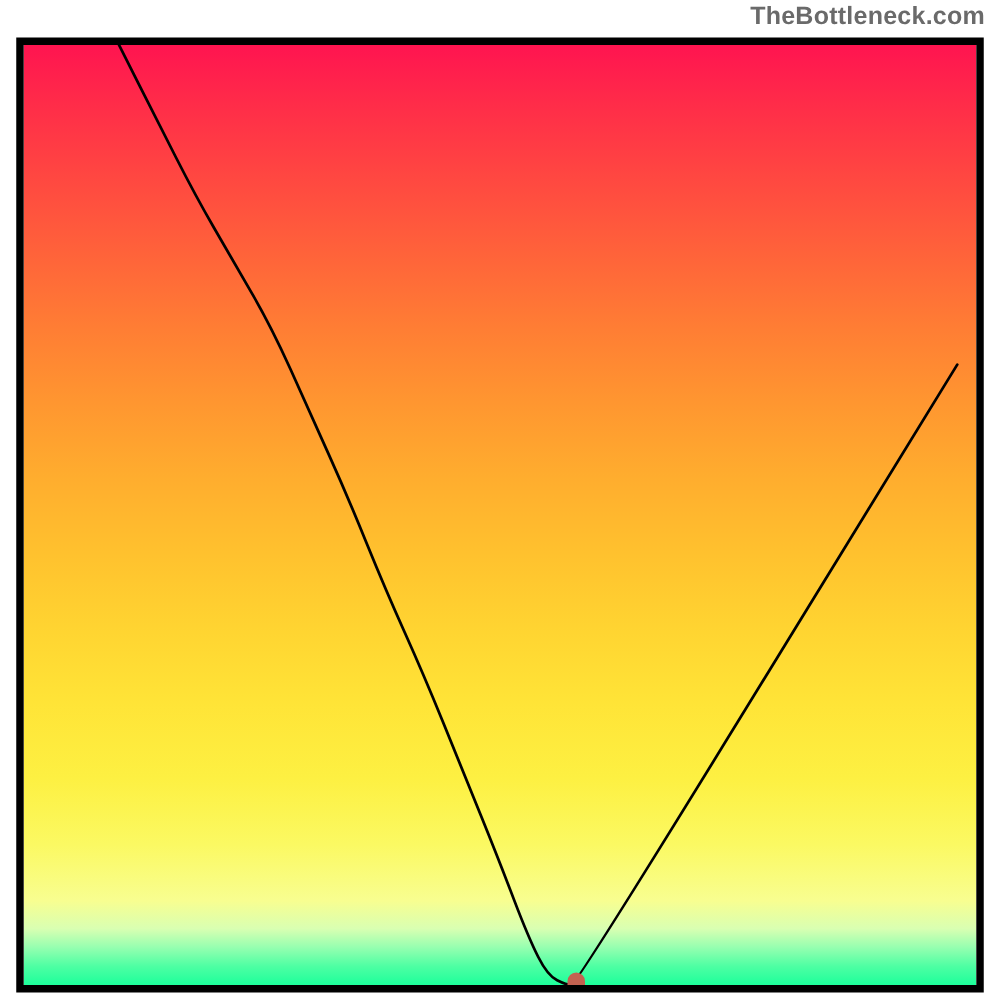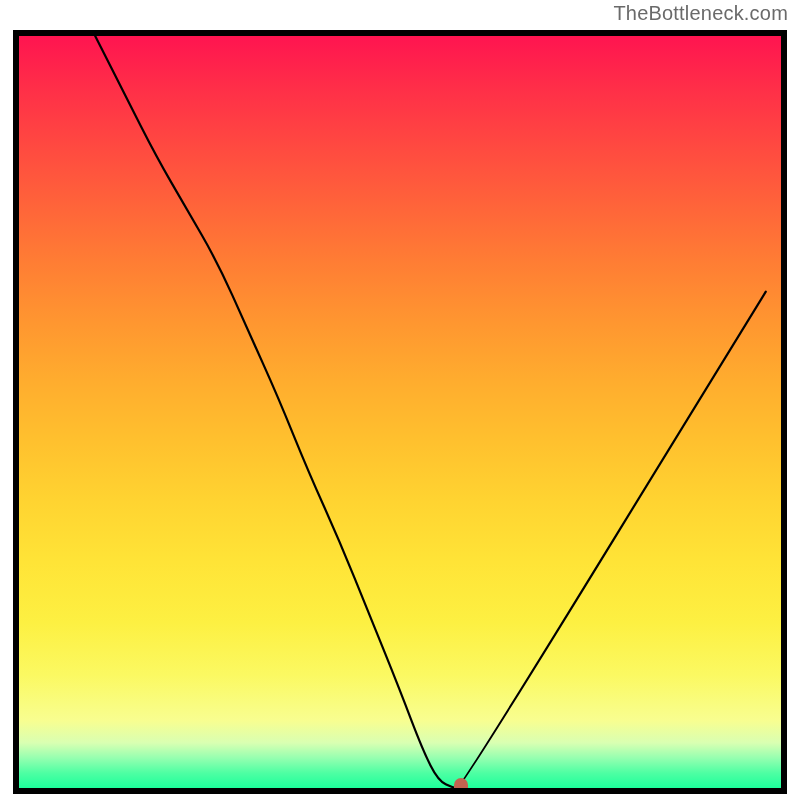--- a/index.html
+++ b/index.html
@@ -12,21 +12,21 @@
     width: 800px;
     height: 800px;
     position: relative;
     background: #ffffff;
   }
   .attribution {
     position: absolute;
     top: 2px;
     right: 12px;
     font-size: 20px;
-    font-weight: 400;
+    font-weight: 700;
     color: #6a6a6a;
     letter-spacing: 0.2px;
   }
   .plot-frame {
     position: absolute;
     left: 13px;
     top: 30px;
     width: 774px;
     height: 764px;
     border: 6px solid #000000;

